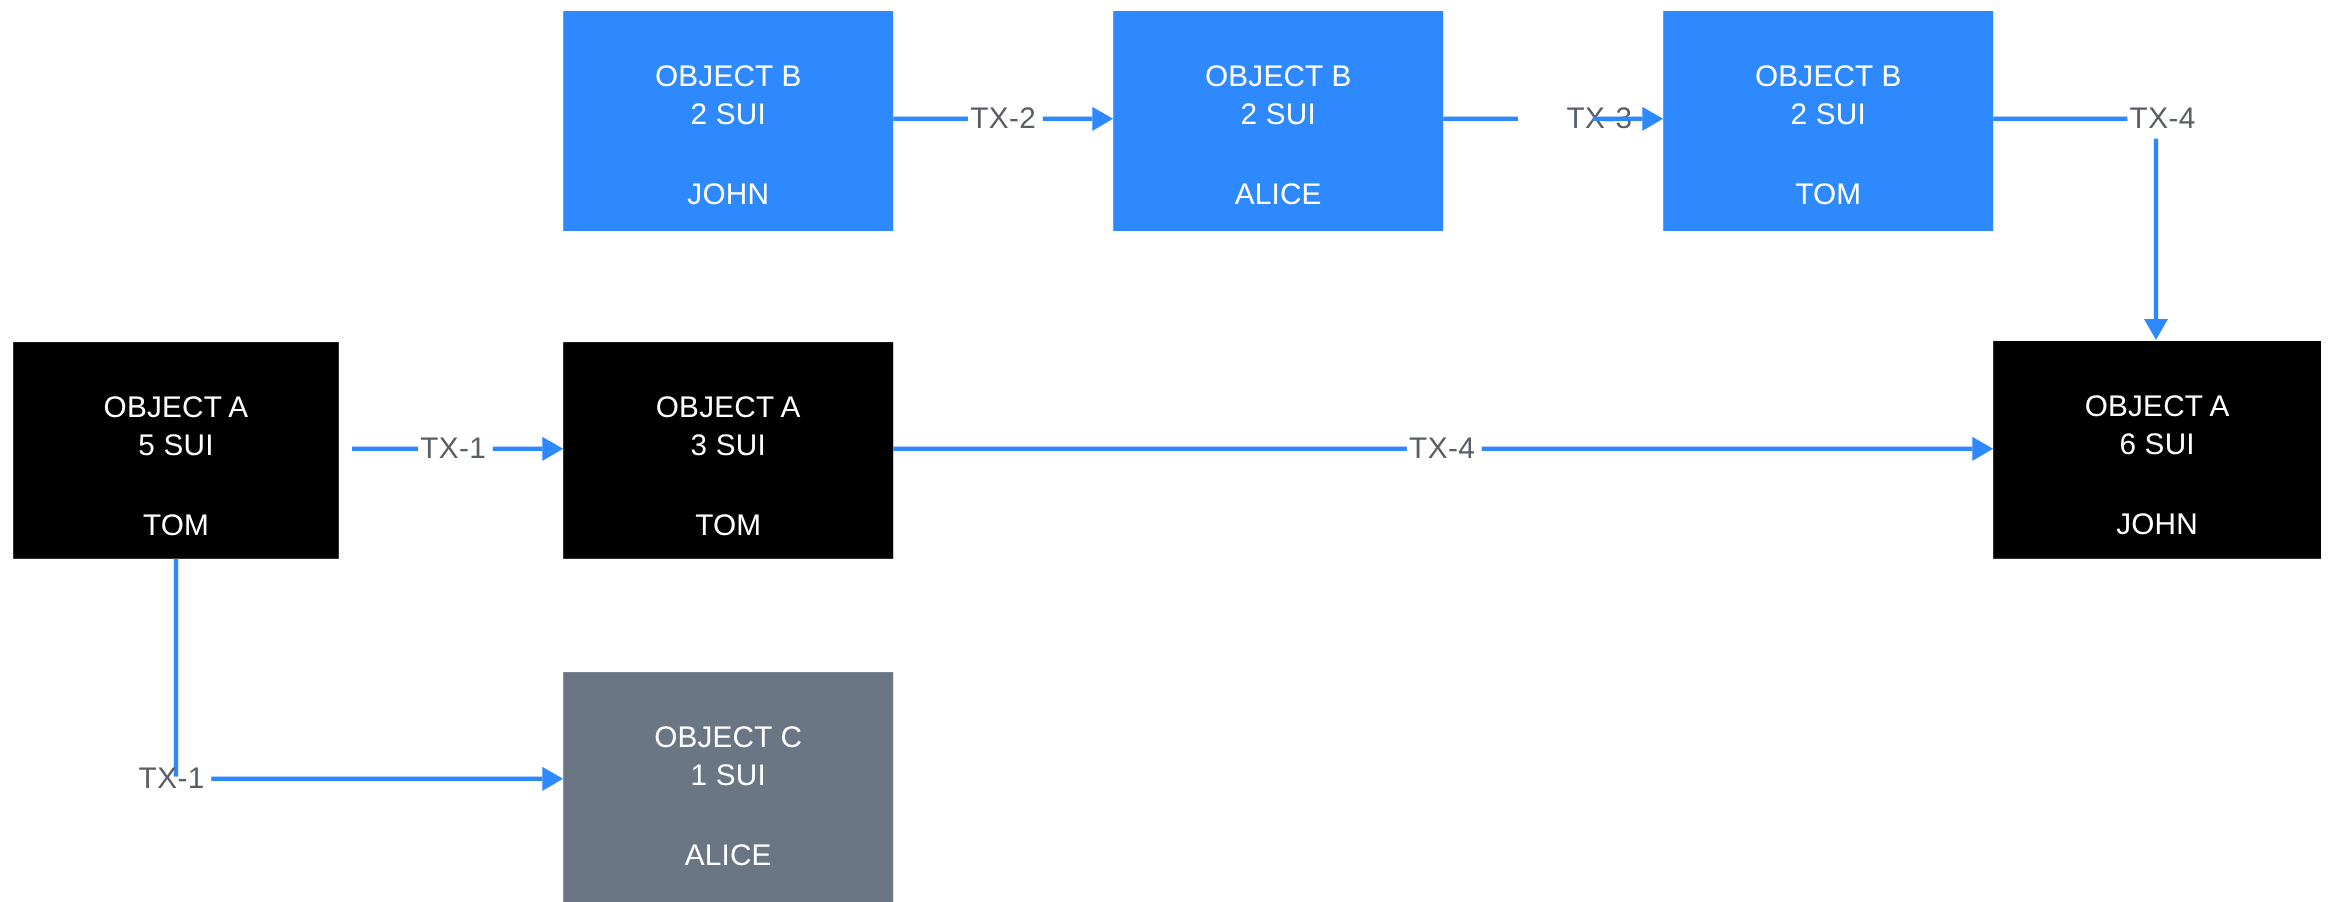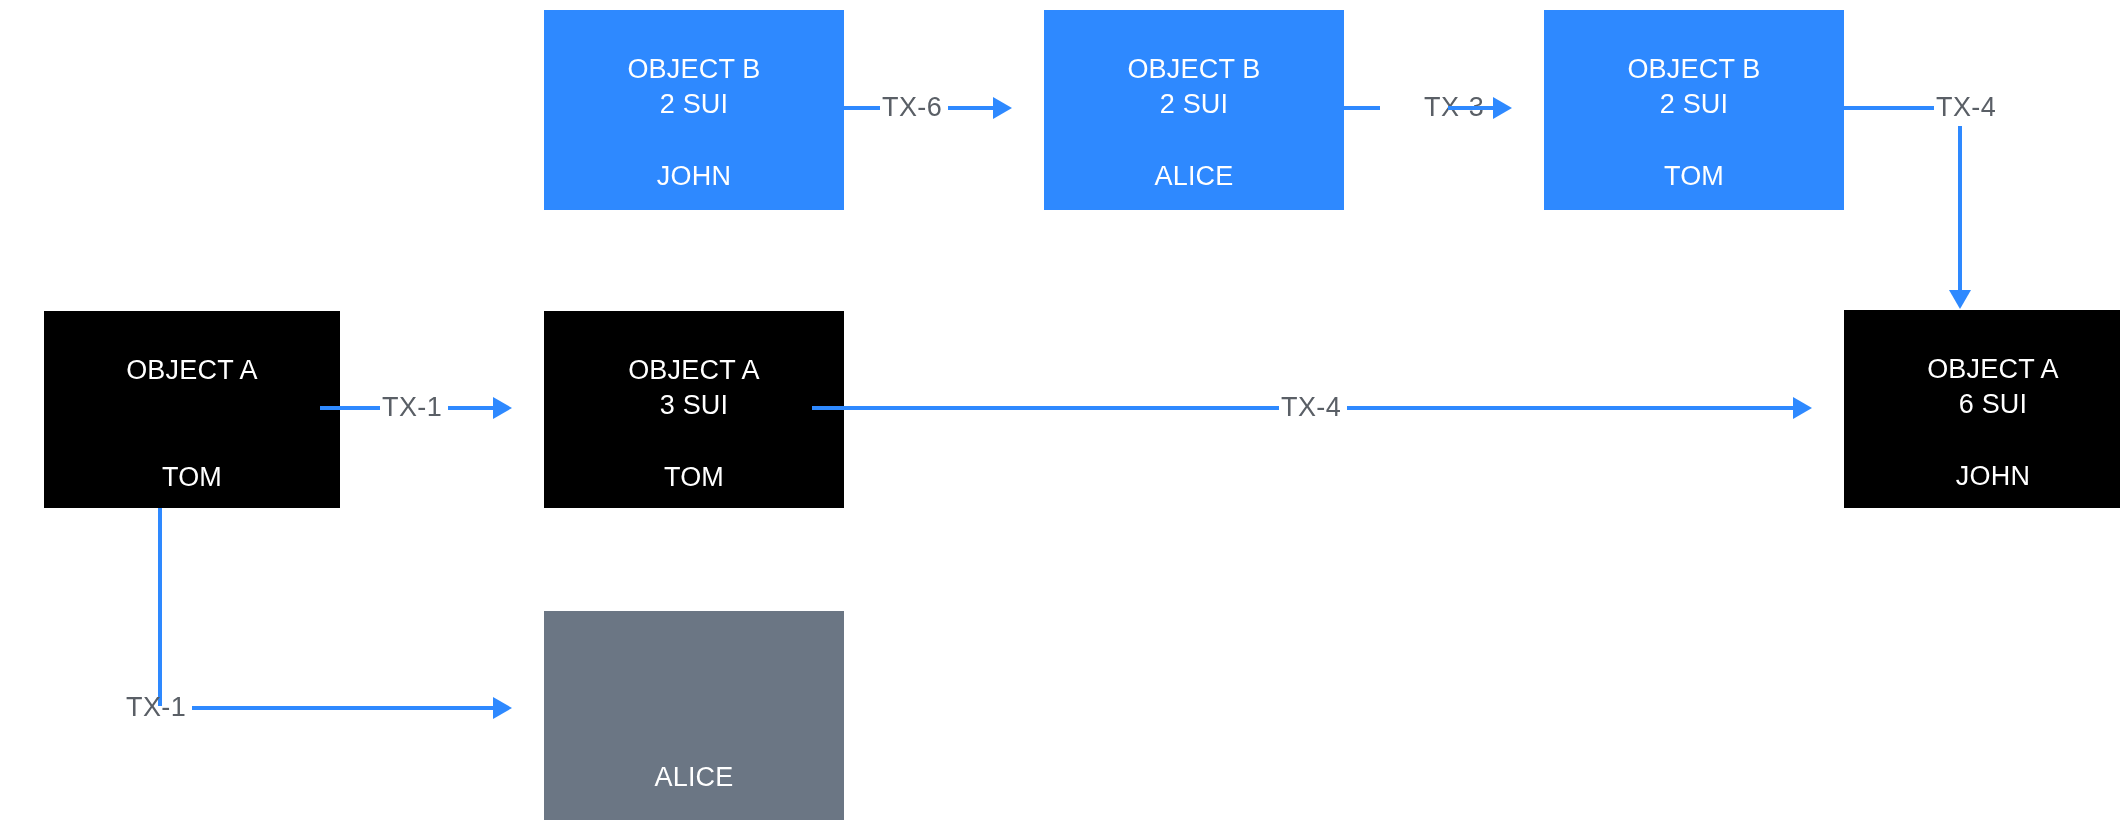--- a/index.html
+++ b/index.html
@@ -19,21 +19,20 @@
   }
   .node {
     position: absolute;
     box-sizing: border-box;
     color: #ffffff;
     text-align: center;
     font-size: 27px;
     line-height: 35px;
     font-weight: 400;
     letter-spacing: 0.2px;
-    margin-left: 32px;
   }
   .node .nlines {
     position: absolute;
     left: 0;
     right: 0;
     top: 42px;
   }
   .node .nowner {
     position: absolute;
     left: 0;
@@ -105,20 +104,21 @@
     <div class="nlines">
       <div>OBJECT B</div>
       <div>2 SUI</div>
     </div>
     <div class="nowner">TOM</div>
   </div>
 
   <div class="node black" style="left:12px; top:311px; width:296px; height:197px;">
     <div class="nlines">
       <div>OBJECT A</div>
+      <div>5 SUI</div>
     </div>
     <div class="nowner">TOM</div>
   </div>
 
   <div class="node black" style="left:512px; top:311px; width:300px; height:197px;">
     <div class="nlines">
       <div>OBJECT A</div>
       <div>3 SUI</div>
     </div>
     <div class="nowner">TOM</div>
@@ -126,25 +126,29 @@
 
   <div class="node black" style="left:1812px; top:310px; width:298px; height:198px;">
     <div class="nlines">
       <div>OBJECT A</div>
       <div>6 SUI</div>
     </div>
     <div class="nowner">JOHN</div>
   </div>
 
   <div class="node gray" style="left:512px; top:611px; width:300px; height:209px;">
+    <div class="nlines">
+      <div>OBJECT C</div>
+      <div>1 SUI</div>
+    </div>
     <div class="nowner">ALICE</div>
   </div>
 
   <div class="hline" style="left:812px;  top:106px; width:68px;"></div>
-  <div class="edge-label" style="left:882px; top:92px;">TX-6</div>
+  <div class="edge-label" style="left:882px; top:92px;">TX-2</div>
   <div class="hline" style="left:948px;  top:106px; width:45px;"></div>
   <div class="arrow-r" style="left:993px; top:97px;"></div>
 
   <div class="hline" style="left:1312px; top:106px; width:68px;"></div>
   <div class="edge-label" style="left:1382px; top:92px;margin-left:42px;">TX-3</div>
   <div class="hline" style="left:1448px; top:106px; width:45px;"></div>
   <div class="arrow-r" style="left:1493px; top:97px;"></div>
 
   <div class="hline" style="left:1812px; top:106px; width:122px;"></div>
   <div class="edge-label" style="left:1936px; top:92px;">TX-4</div>

